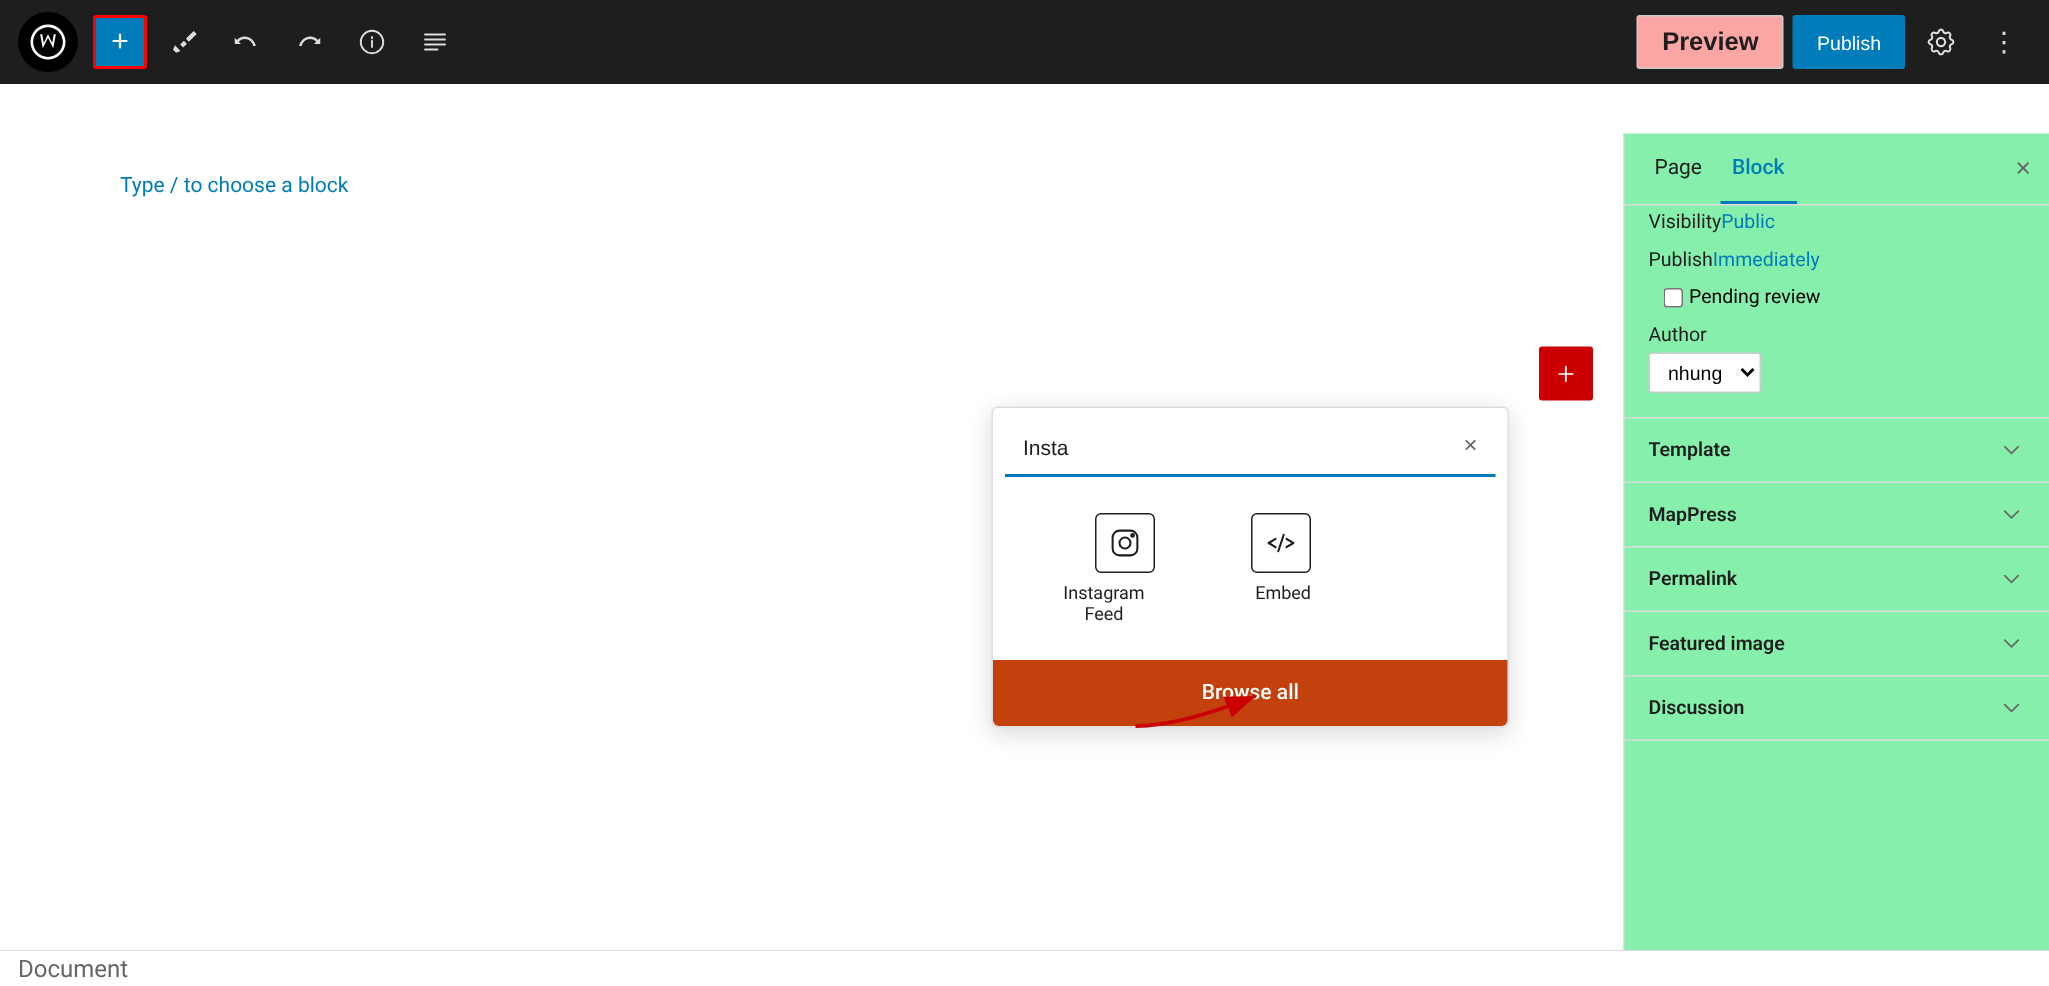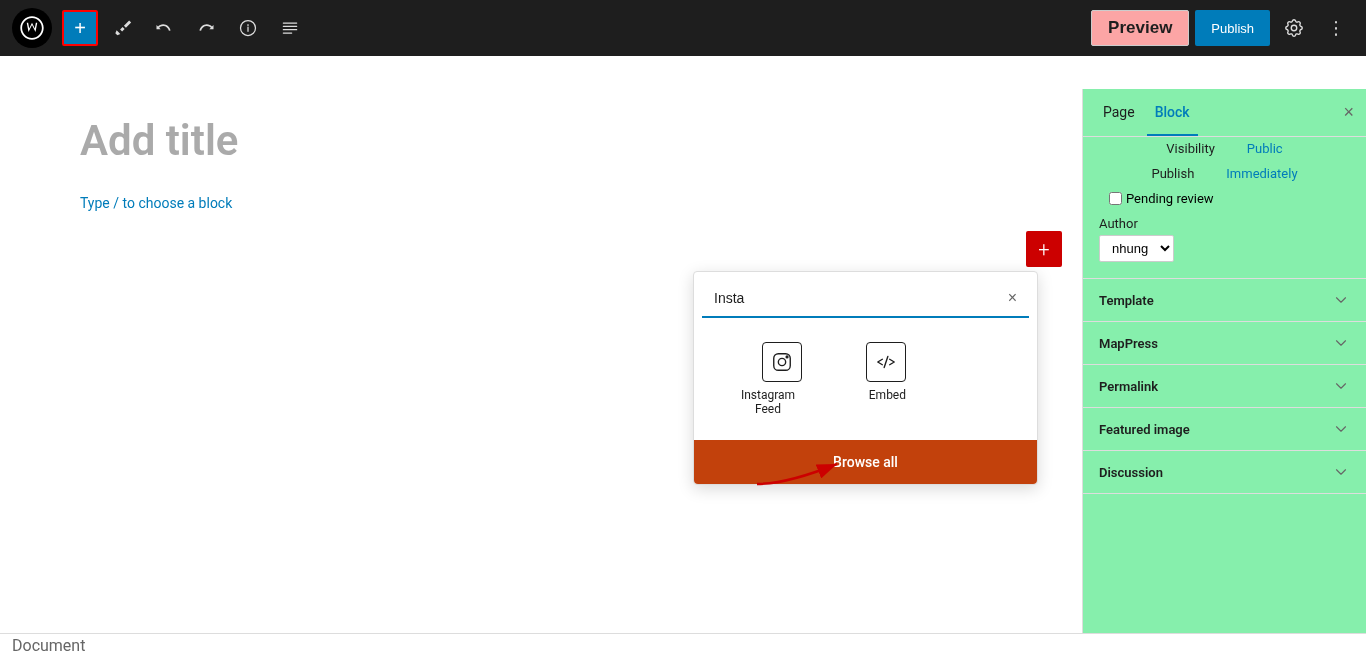--- a/index.html
+++ b/index.html
@@ -128,21 +128,21 @@
       display: flex; align-items: center; justify-content: center;
       cursor: pointer;
       color: #fff;
       font-size: 20px;
       font-weight: 300;
     }
 
     
     .block-picker {
       position: absolute;
-      right: 44px;
+      right: 76px;
       top: 215px;
       width: 345px;
       background: #fff;
       border: 1px solid #ddd;
       border-radius: 4px;
       box-shadow: 0 4px 16px rgba(0,0,0,0.15);
       z-index: 50;
     }
     .block-picker-search {
       display: flex;
@@ -270,23 +270,22 @@
       color: #1e1e1e;
     }
     .sidebar-section-header svg { width: 18px; height: 18px; fill: #666; }
     .sidebar-section-content {
       padding: 4px 16px 16px 16px;
       font-size: 13px;
     }
     .sidebar-row {
       display: flex;
       align-items: center;
-      justify-content: center;
+      justify-content: flex-start;
       margin-bottom: 10px;
-      gap: 32px;
     }
     .sidebar-row-label {
       color: #1e1e1e;
       font-size: 13px;
     }
     .sidebar-row-value {
       color: #007cba;
       font-size: 13px;
       cursor: pointer;
     }
@@ -375,21 +374,20 @@
         <path d="M10.325 4.317c.426-1.756 2.924-1.756 3.35 0a1.724 1.724 0 002.573 1.066c1.543-.94 3.31.826 2.37 2.37a1.724 1.724 0 001.065 2.572c1.756.426 1.756 2.924 0 3.35a1.724 1.724 0 00-1.066 2.573c.94 1.543-.826 3.31-2.37 2.37a1.724 1.724 0 00-2.572 1.065c-.426 1.756-2.924 1.756-3.35 0a1.724 1.724 0 00-2.573-1.066c-1.543.94-3.31-.826-2.37-2.37a1.724 1.724 0 00-1.065-2.572c-1.756-.426-1.756-2.924 0-3.35a1.724 1.724 0 001.066-2.573c-.94-1.543.826-3.31 2.37-2.37.996.608 2.296.07 2.572-1.065z" stroke="#ddd" stroke-width="1.5" fill="none"></path>
         <circle cx="12" cy="12" r="3" stroke="#ddd" stroke-width="1.5" fill="none"></circle>
       </svg>
   </button>
   <button class="toolbar-more-btn">⋮</button>
 </div>
 
 <div class="main-layout">
 
   <div class="editor-area">
-    <div class="add-title">Add title</div>
     <div class="choose-block">Type / to choose a block</div>
 
     <div class="add-block-btn-inline">+</div>
 
     <div class="block-picker">
       <div class="block-picker-search">
         <input type="text" value="Insta" placeholder="Search" style="">
         <button class="clear-btn">×</button>
       </div>
       <div class="block-picker-results">

